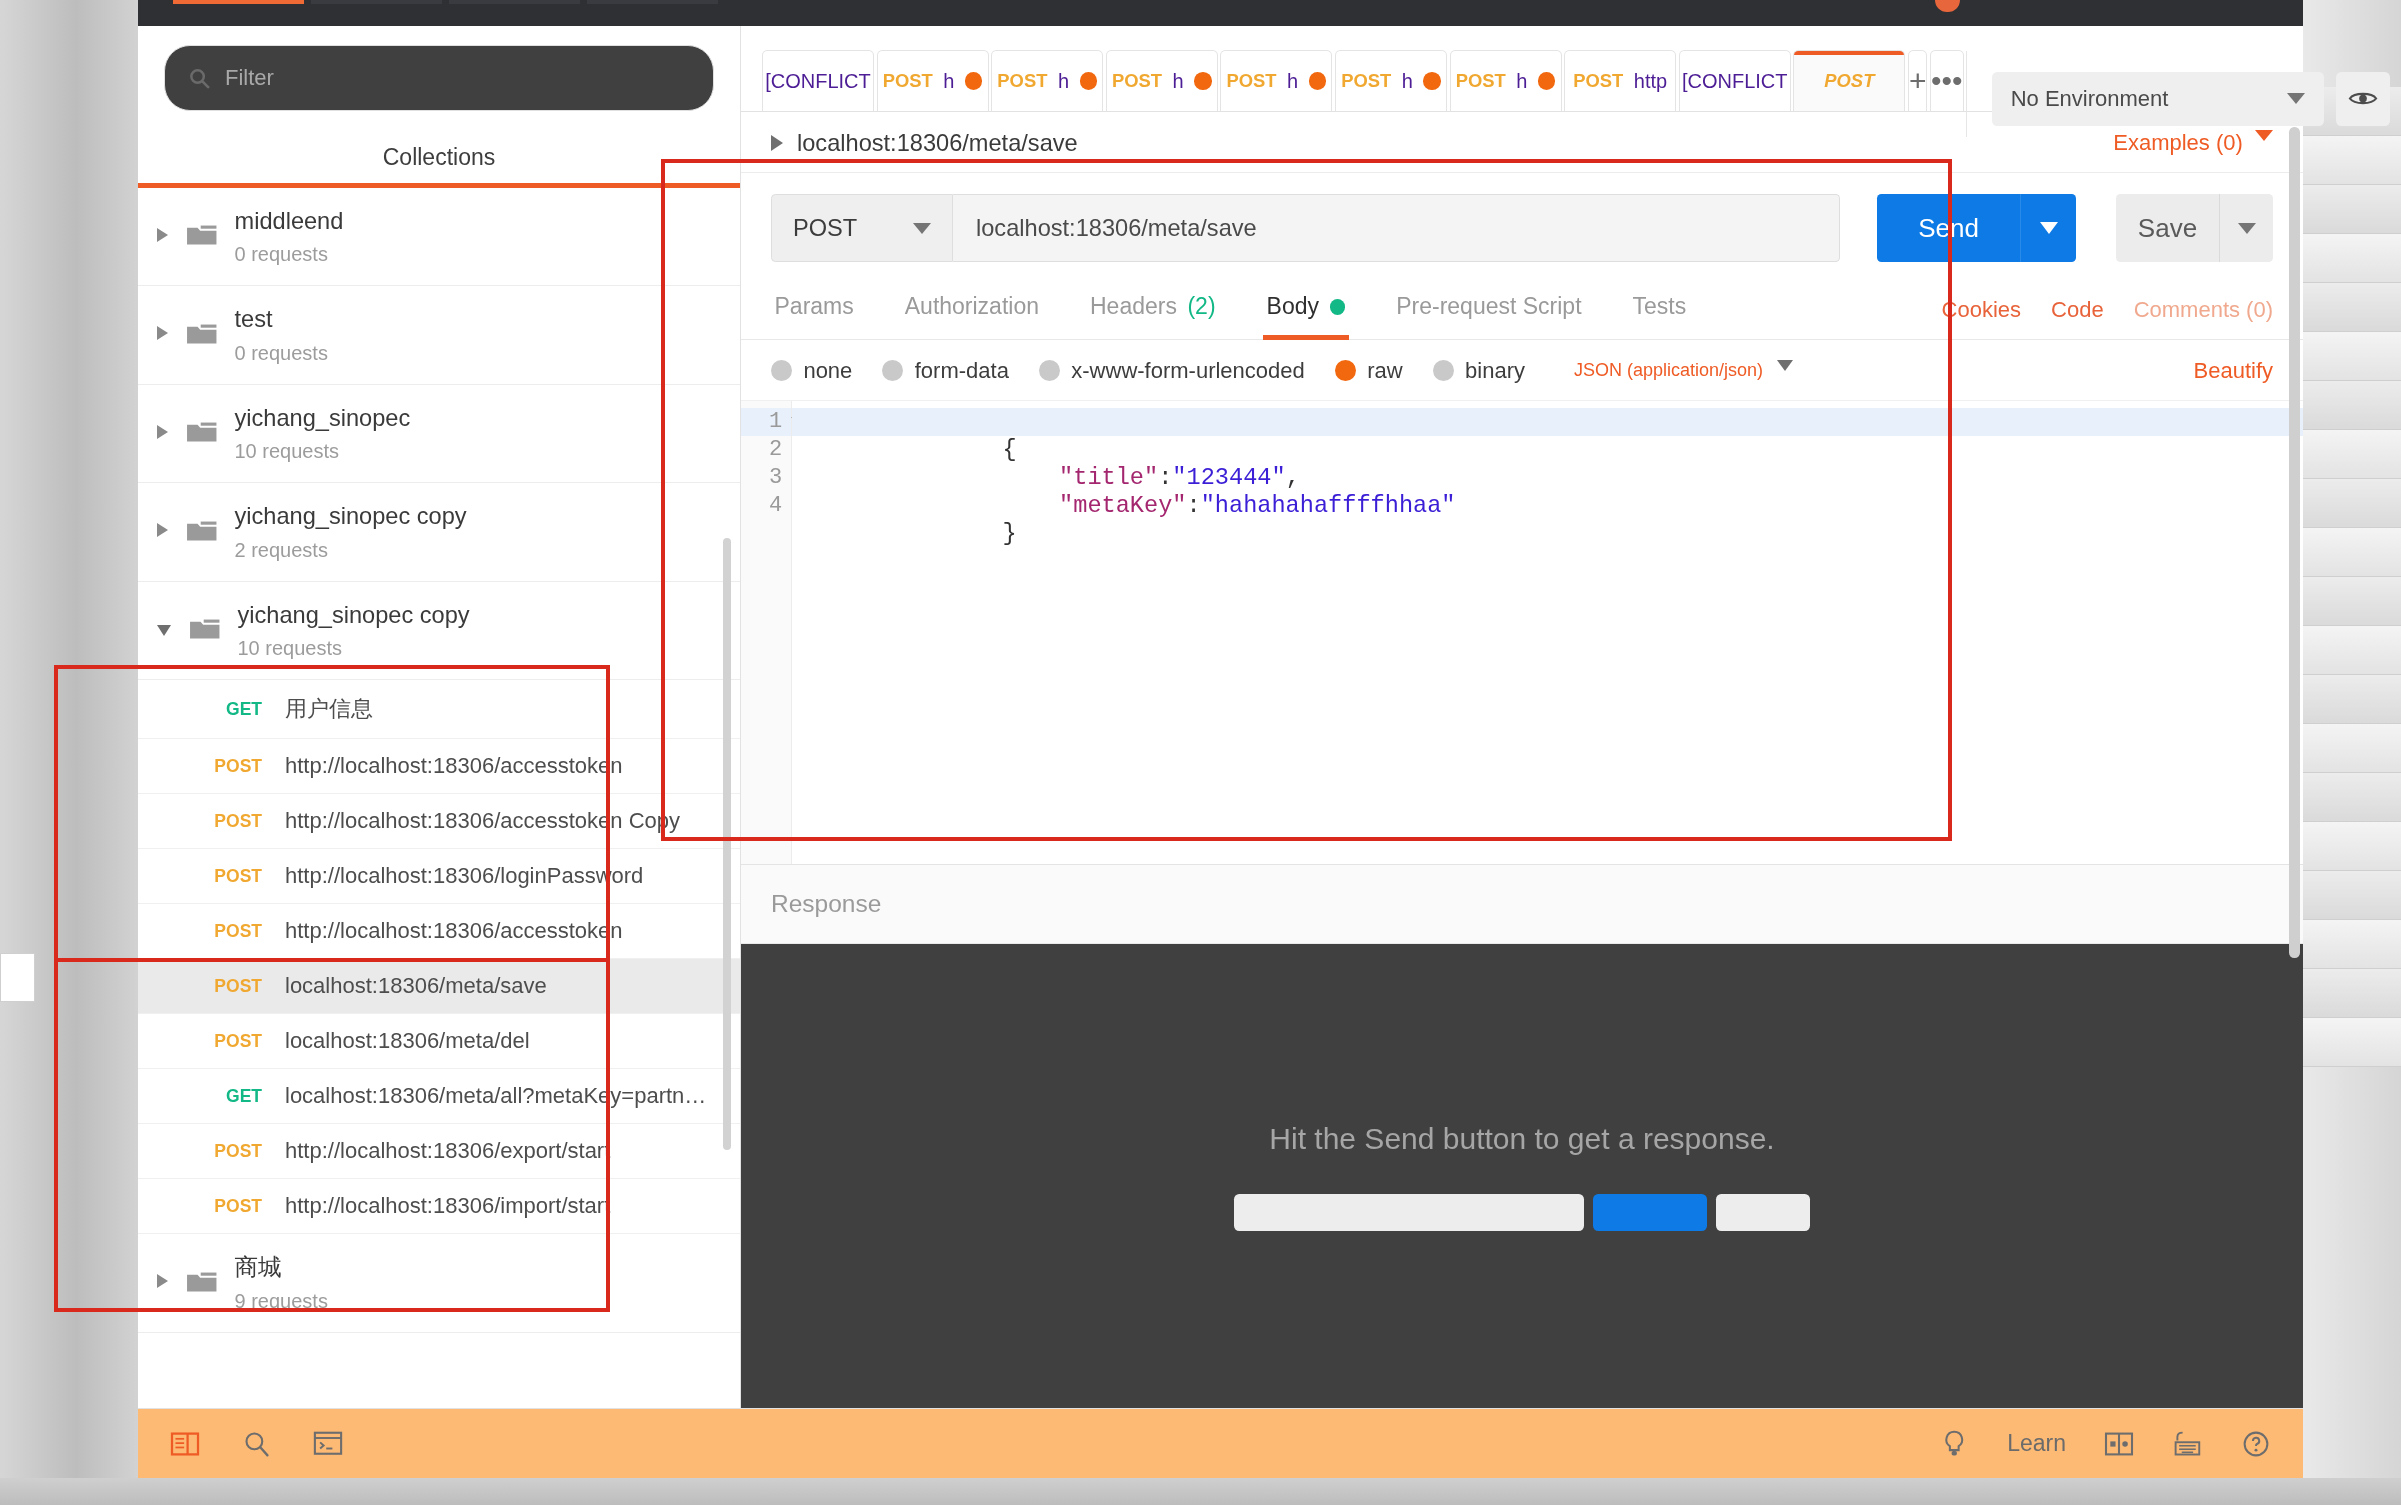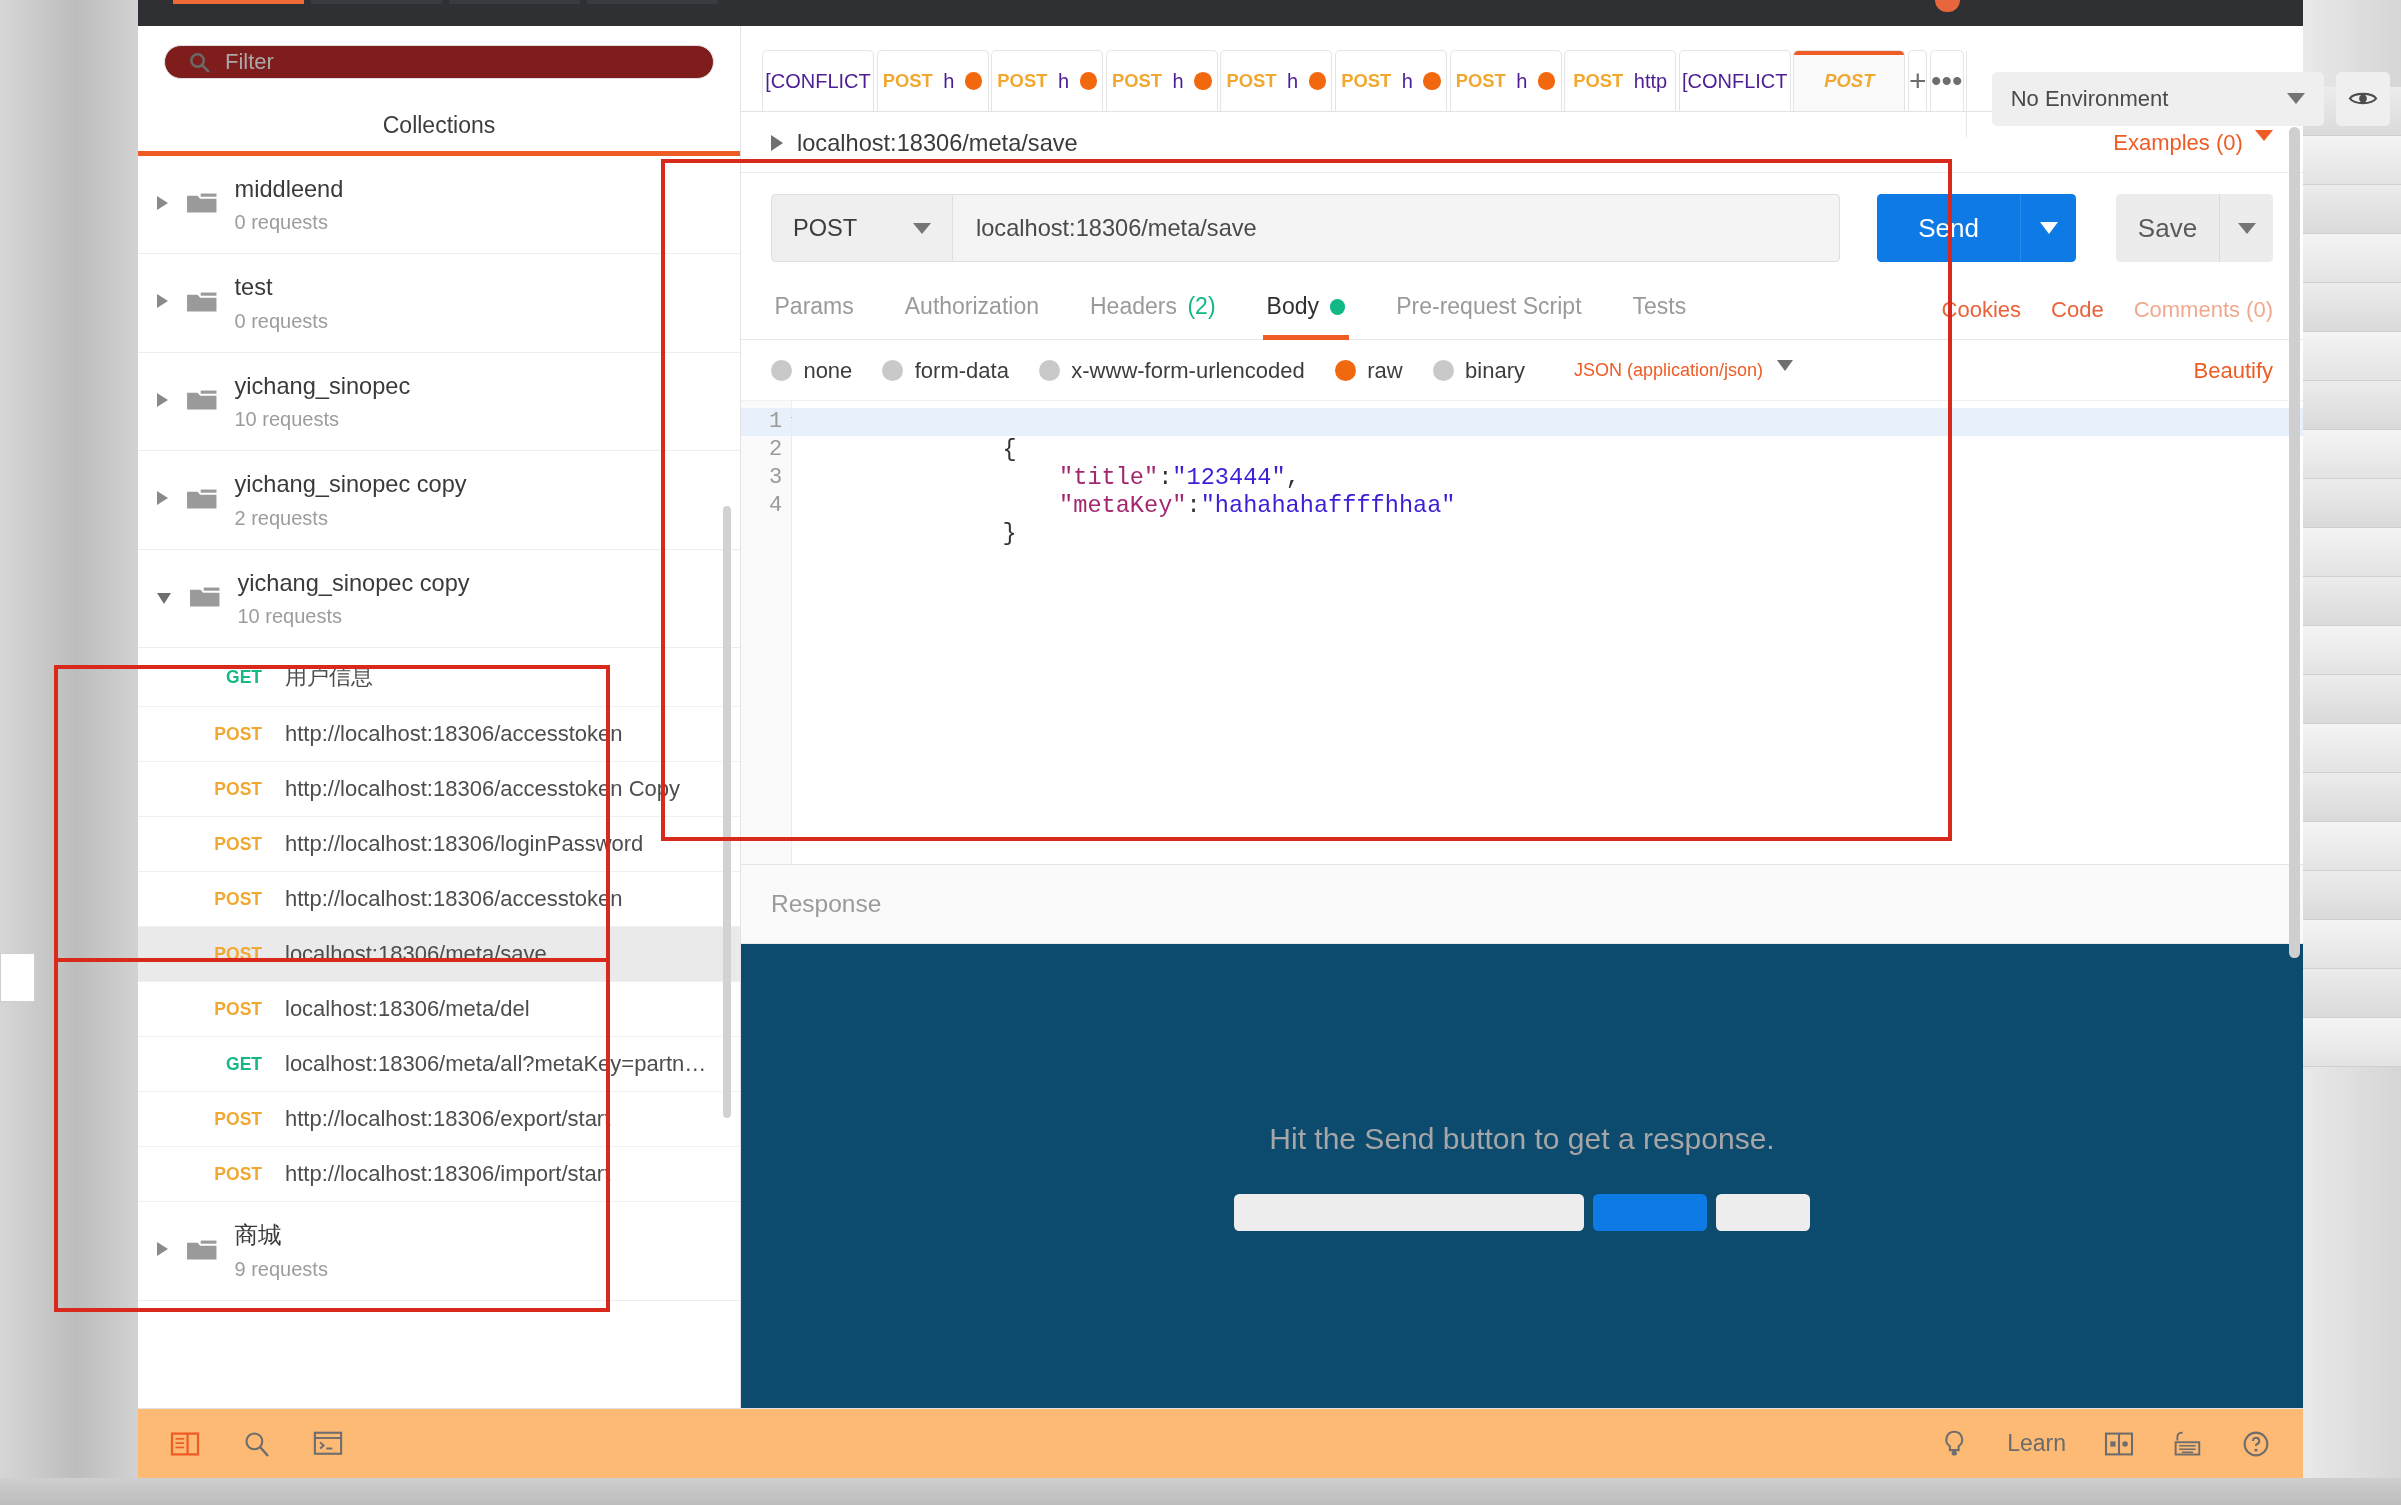--- a/index.html
+++ b/index.html
@@ -62,22 +62,22 @@
   #body-area { flex: 1; display: flex; min-height: 0; }
 
   
   #sidebar {
     width: 603px; border-right: 0.9px solid #e2e2e2;
     display:flex; flex-direction:column; background:#fff; position:relative;
   }
   .filter-wrap { padding: 19px 26px 0 26px; }
   .filter-box {
     display:flex; align-items:center; gap:14px;
-    height: 34px; border:0.9px solid #e0e0e0; border-radius: 26px;
-    padding: 0 23px; background:#7f1d1d;
+    height: 66px; border:0.9px solid #e0e0e0; border-radius: 26px;
+    padding: 0 23px; background:#404040;
   }
   .filter-box .ph { color:#a8a8a8; font-size:22px; }
   .search-ic { width:23px; height:23px; flex:0 0 auto; }
 
   .tabs-row { display:flex; margin-top:19px; border-bottom:0.9px solid #e6e6e6; }
   .tabs-row .tab {
     flex:1; text-align:center; padding: 14px 0 15.7px; font-size:23px;
     color:#9a9a9a; position:relative; cursor:default;
   }
   .tabs-row .tab.active { color:#3d3d3d; }
@@ -240,21 +240,21 @@
   .code .line.first { background:#e8f1fb; }
   .tk-punct { color:#333; }
   .tk-key { color:#a3266f; }
   .tk-str { color:#3b1fd6; }
 
   
   .resp-header { height:80px; background:#fafafa; border-top:0.9px solid #e4e4e4;
     border-bottom:0.9px solid #e9e9e9; display:flex; align-items:center; padding: 0 30px;
     font-size:24.5px; color:#9a9a9a; }
   .resp-body { flex:1; display:flex; flex-direction:column; align-items:center;
-    justify-content:center; gap:38px; background:#0c4a6e; }
+    justify-content:center; gap:38px; background:#404040; }
   .resp-msg { font-size:30px; color:#a6a6a6; }
   .ph-row { display:flex; gap:8.7px; }
   .ph-bar { height:37px; border-radius:5.2px; background:#ededed; }
   .ph-bar.b1 { width:350px; }
   .ph-bar.blue { width:114px; background:#0d7ae5; }
   .ph-bar.b3 { width:94px; }
 
   
   .main-scroll {
     position:absolute; right:3.5px; top:101px; width:10.5px; height:831px; background:#cfcfcf; border-radius:5.2px;

